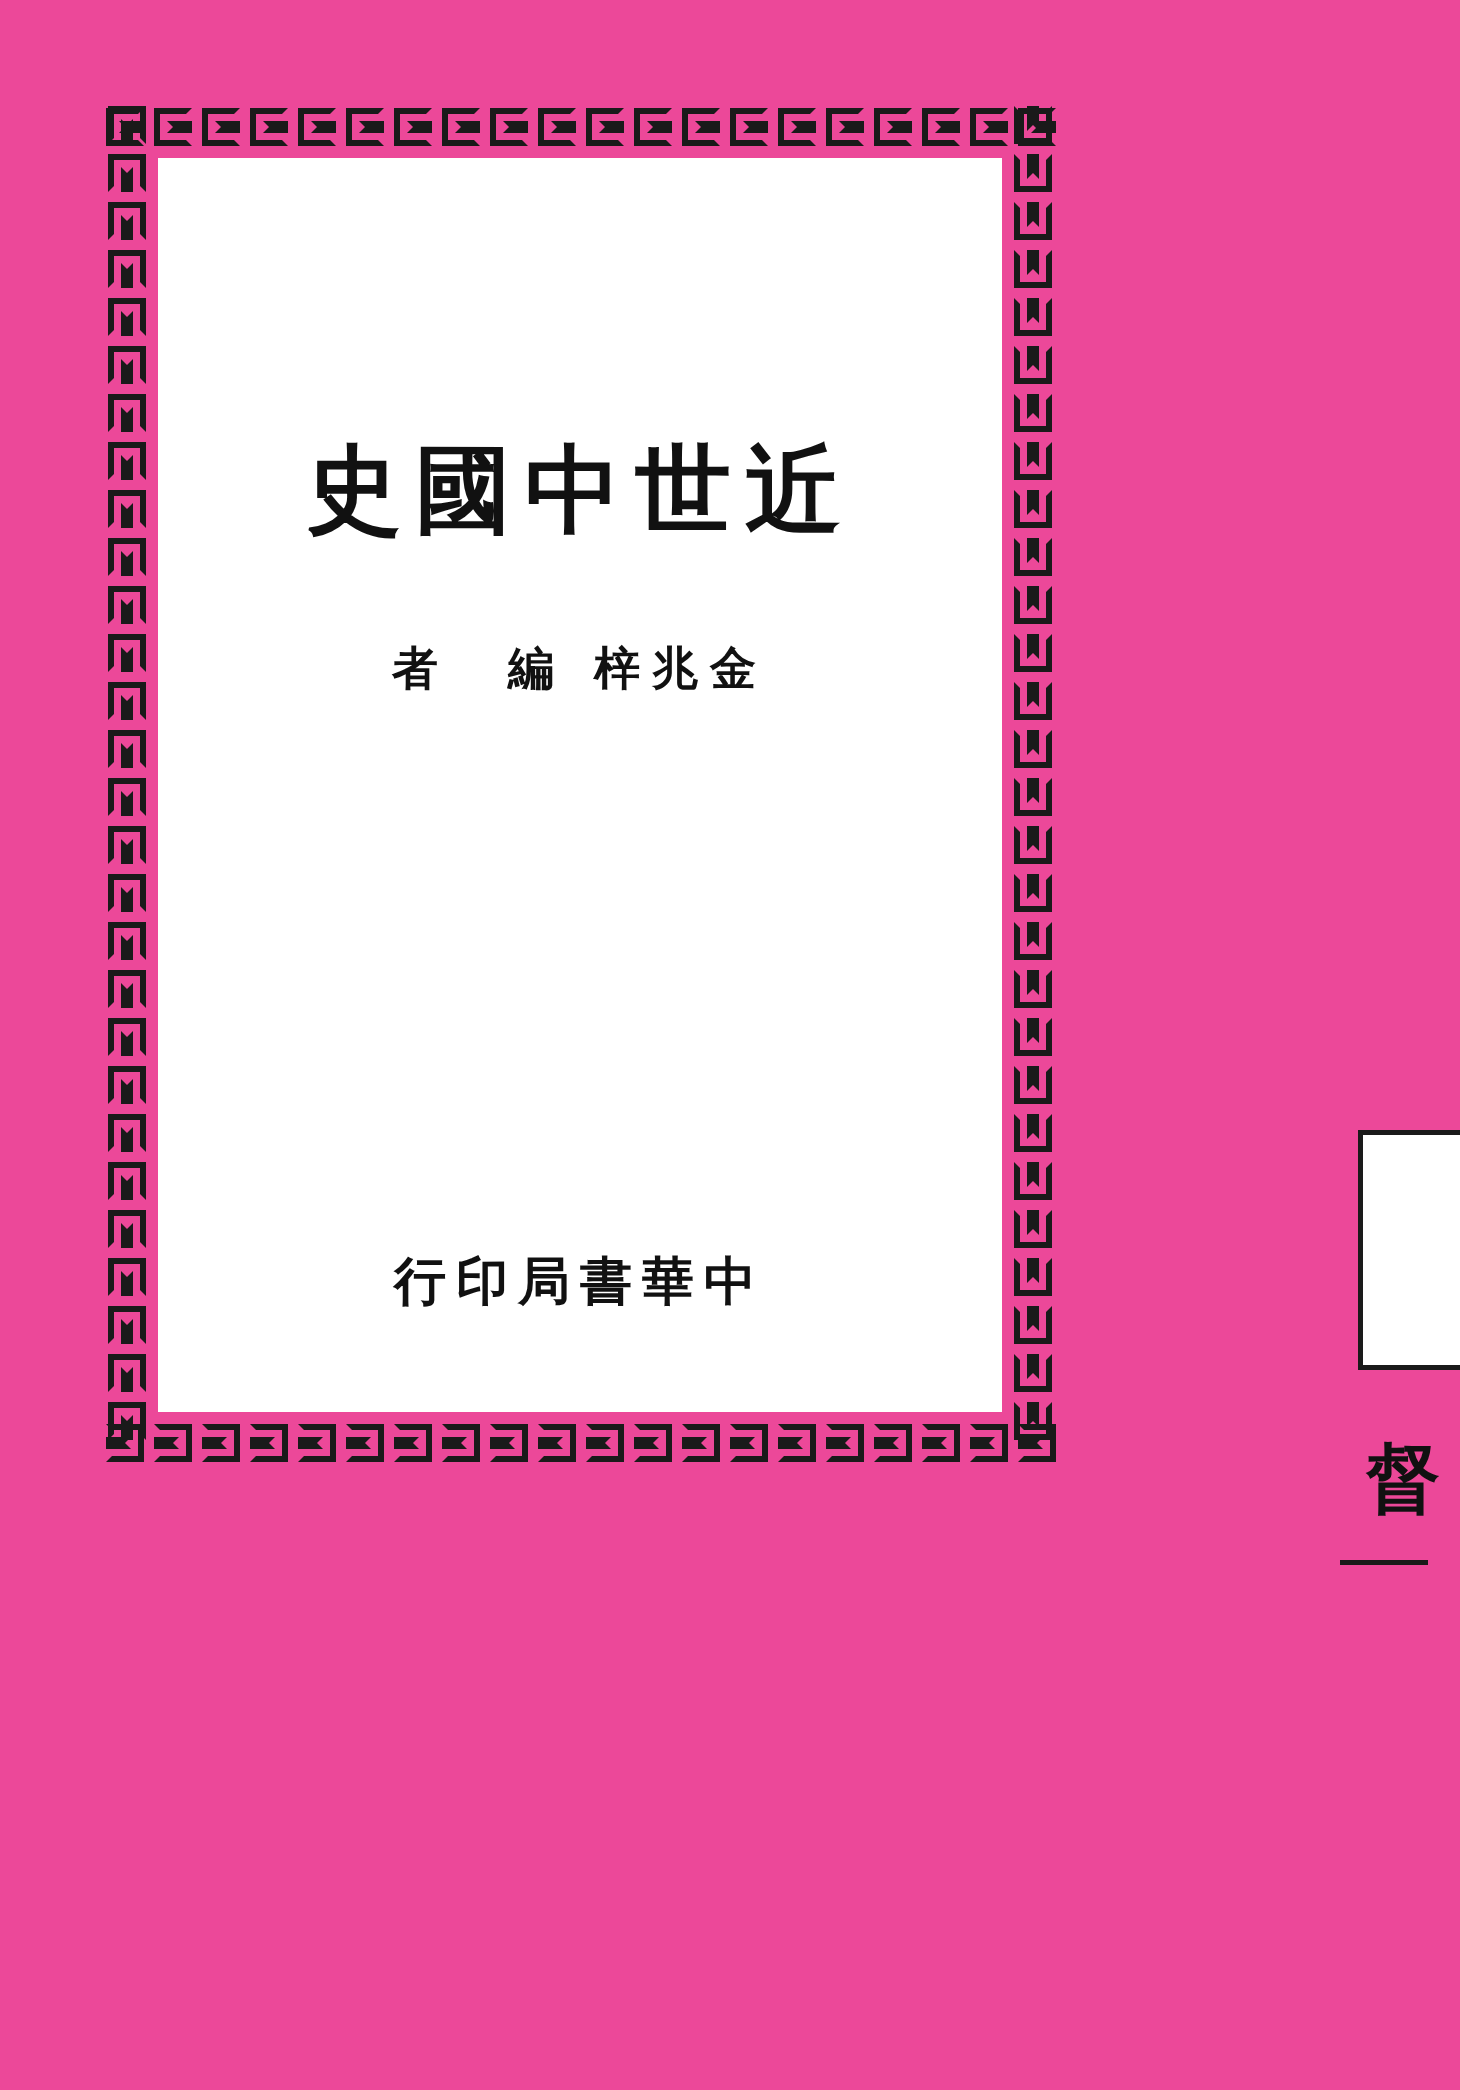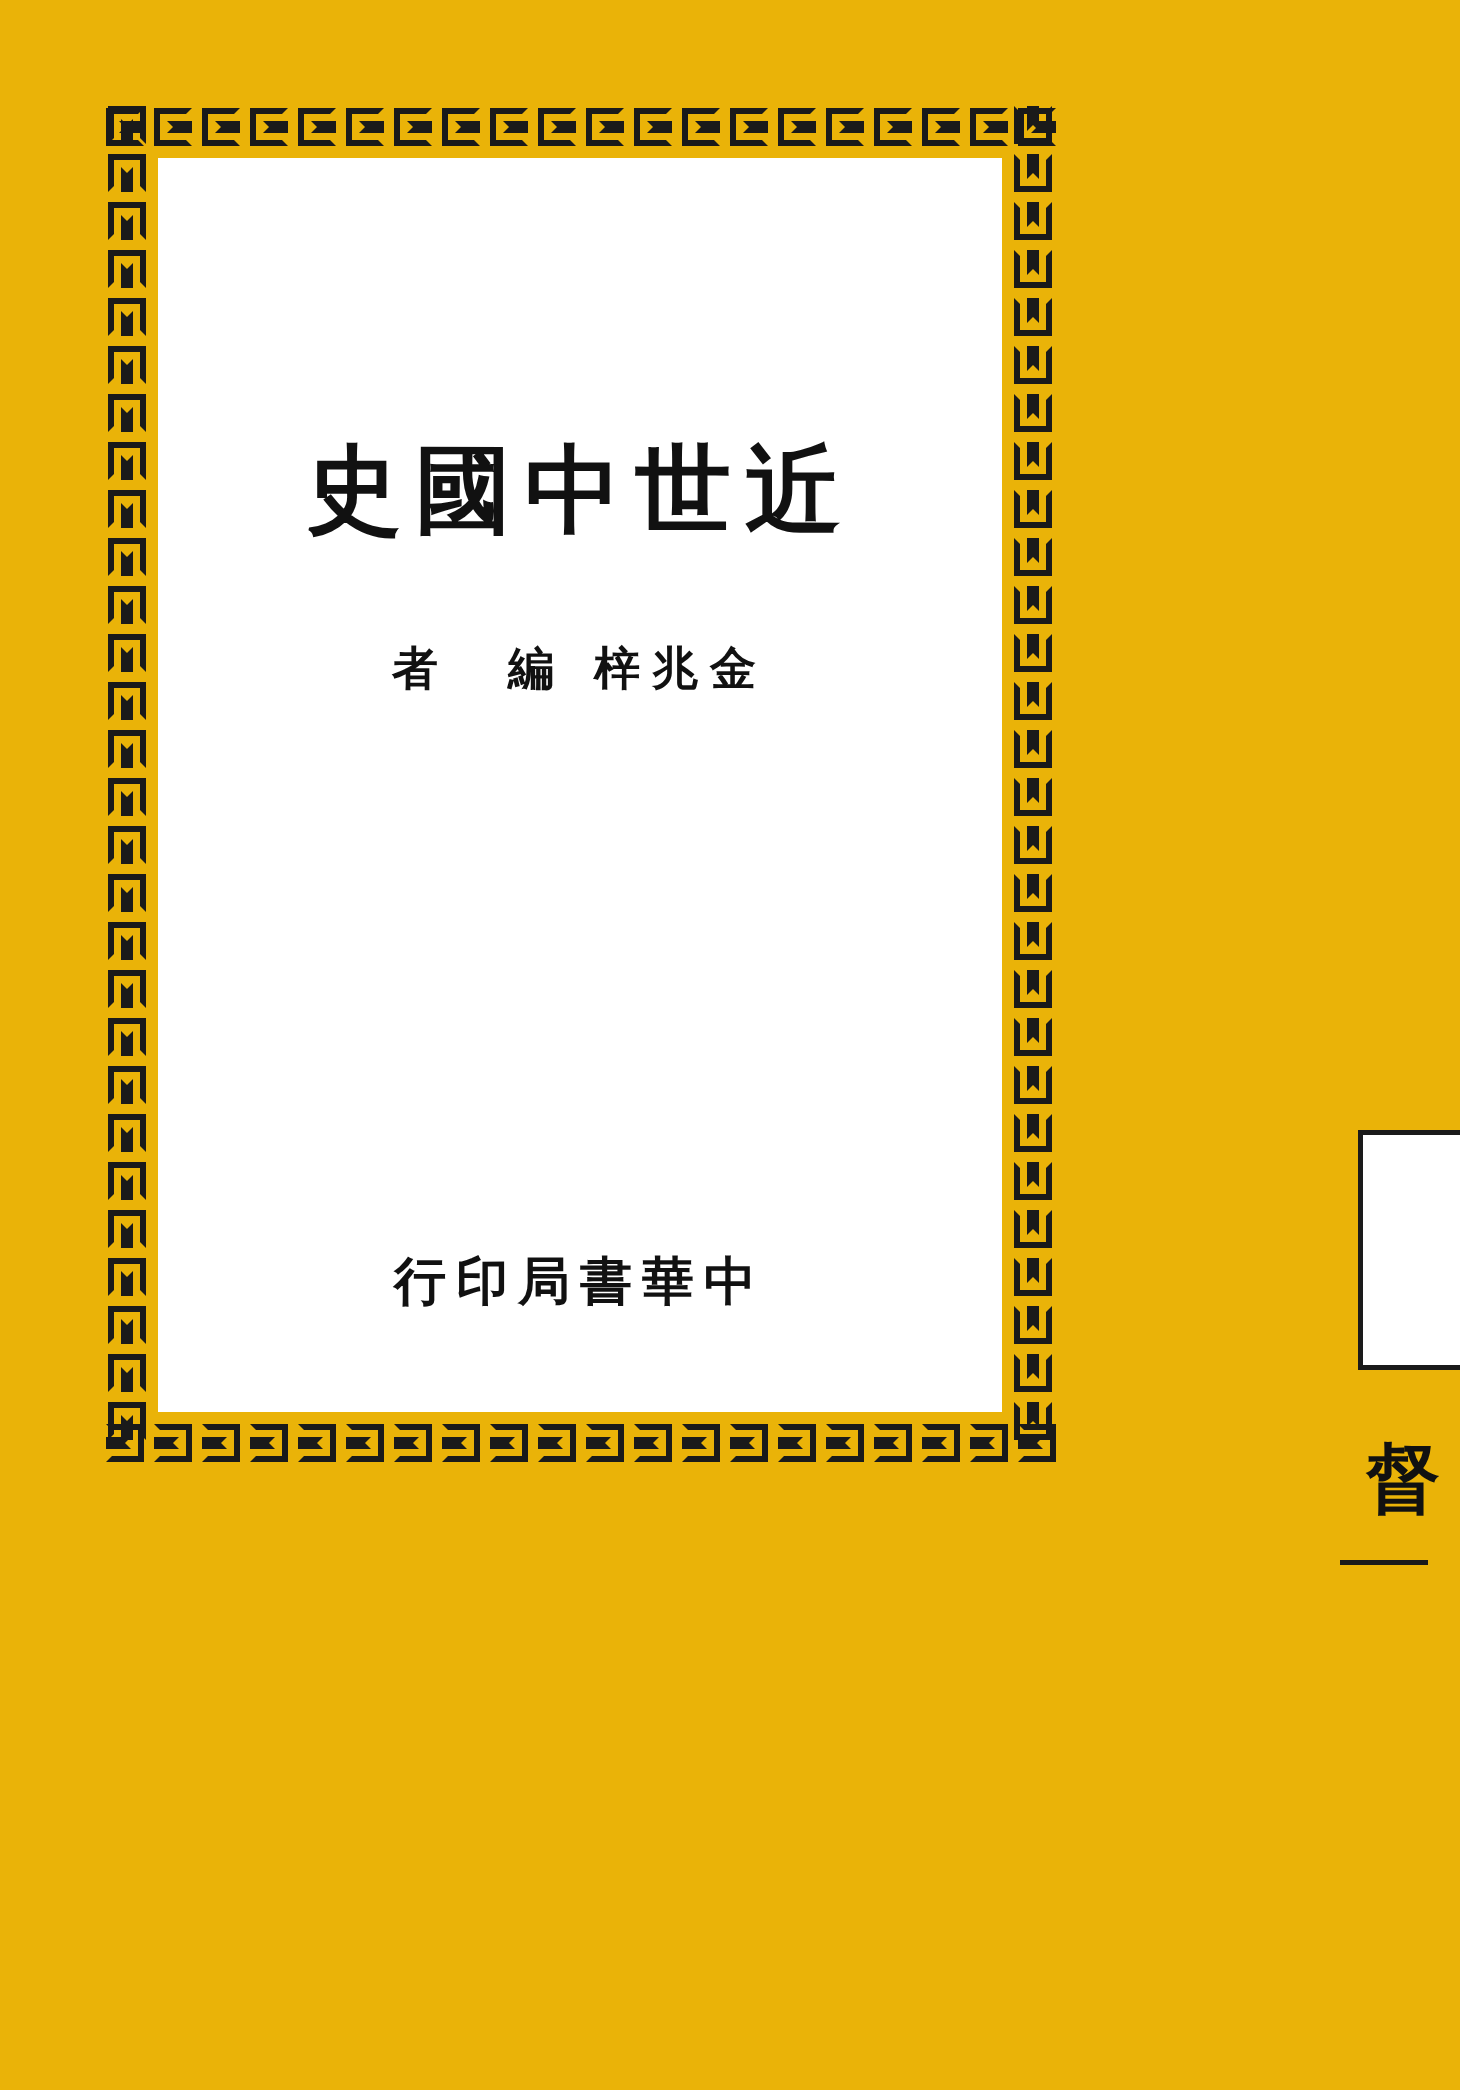--- a/index.html
+++ b/index.html
@@ -12,21 +12,21 @@
     height: 2090px;
     position: relative;
     font-family: "DejaVu Sans", sans-serif;
     overflow: hidden;
   }
 
   
   #page {
     position: absolute;
     inset: 0;
-    background: #eab308;
+    background: #ec4899;
   }
 
   
   #border-frame {
     position: absolute;
     left: 100px;
     top: 100px;
     width: 960px;
     height: 1370px;
   }

